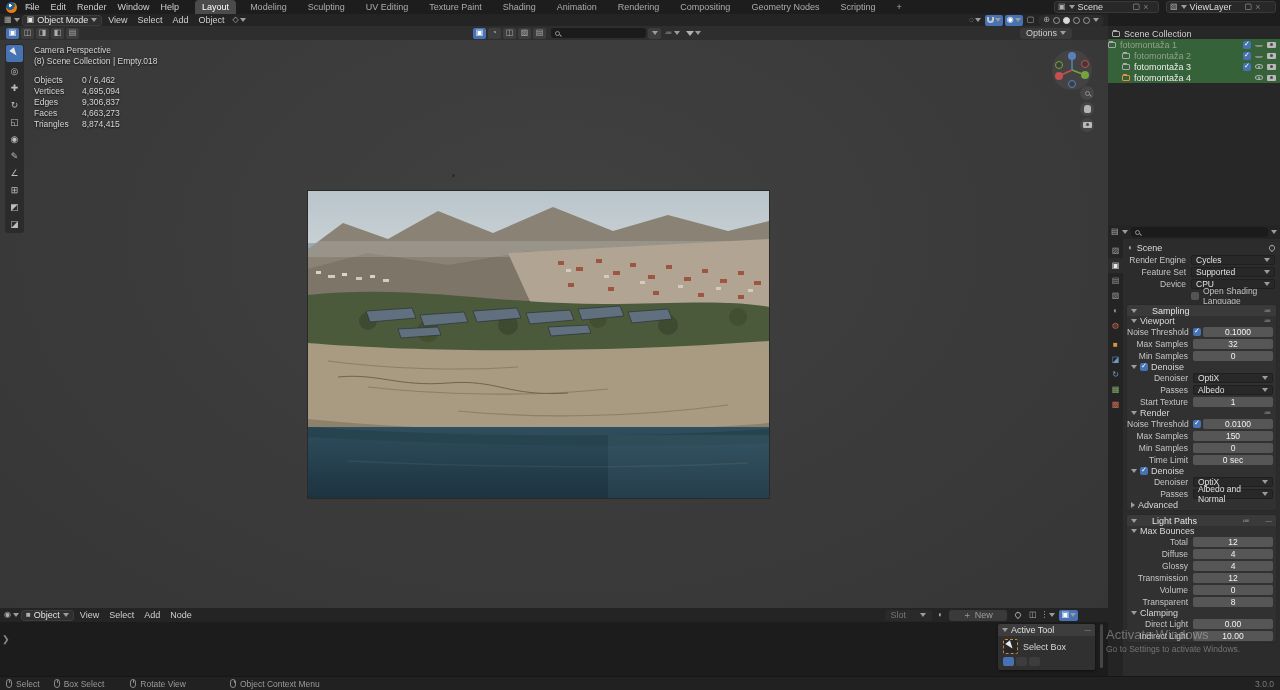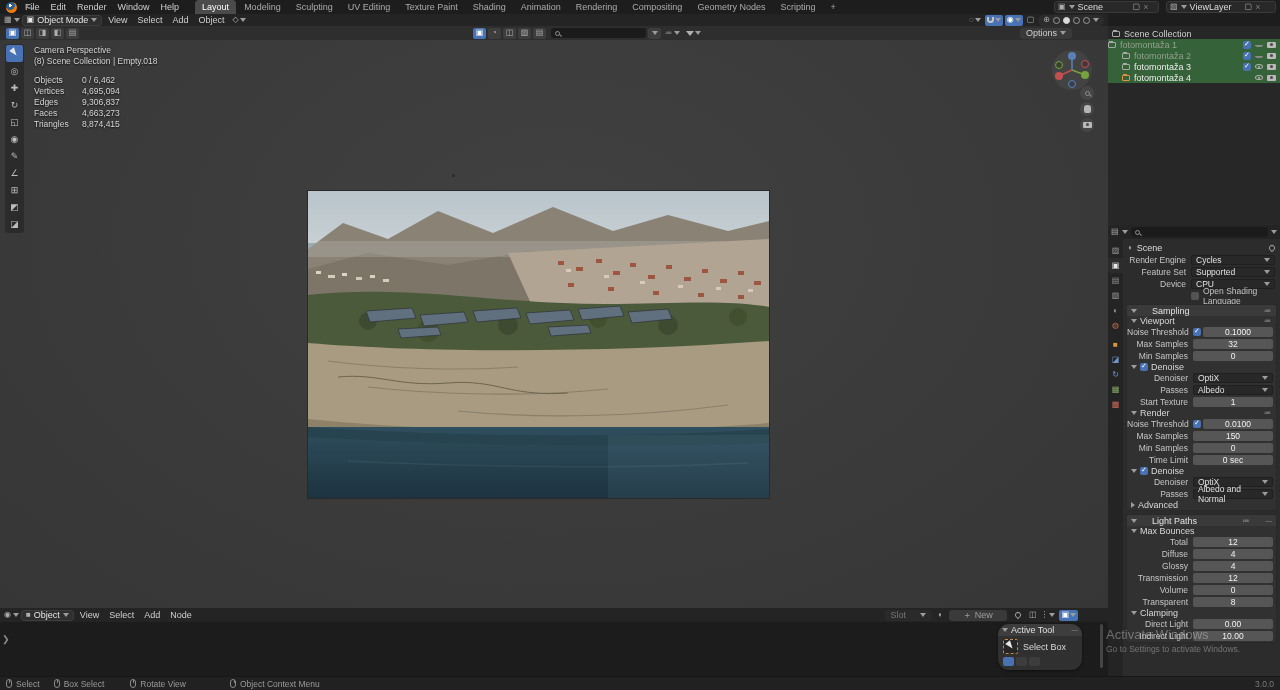--- a/index.html
+++ b/index.html
@@ -5,21 +5,21 @@
 *{box-sizing:border-box}
 body{margin:0;background:#000}
 #app{position:relative;width:1280px;height:690px;background:#1d1d1d;overflow:hidden;
      font-family:"Liberation Sans",sans-serif;font-size:9px;color:#c2c2c2;user-select:none}
 .bar{position:absolute;display:flex;align-items:center}
 .row{display:flex;align-items:center}
 .grow{flex:1}
 
 .topbar{left:0;top:0;width:1280px;height:14px;background:#1d1d1d;padding:0 4px;gap:1px}
 .menu-item{padding:0 5px;color:#cfcfcf;white-space:nowrap}
-.ws-wrap{display:flex;margin-left:10px;gap:1px}
+.ws-wrap{display:flex;margin-left:10px;gap:7px}
 .ws-tab{padding:0 7px;height:14px;line-height:14px;border-radius:4px 4px 0 0;color:#ababab;white-space:nowrap}
 .ws-tab.active{background:#4b4b4b;color:#fff}
 .blogo{width:11px;height:11px;border-radius:50%;margin:0 2px;
   background:radial-gradient(circle at 38% 32%,#ffffff 0 14%,#2a5f8f 15% 44%,#e87d0d 45%)}
 .scene-sel{display:flex;align-items:center;background:#282828;border:1px solid #3a3a3a;border-radius:3px;
   height:12px;padding:0 3px;gap:3px;margin-left:6px}
 .scene-sel .lbl{color:#ddd;min-width:52px}
 .dim{color:#7b7b7b}
 
 .g{font-size:8px;line-height:1;color:#aeaeae;display:inline-block}
@@ -92,21 +92,21 @@
 .slider{flex:1;background:#565656;border-radius:2px;height:10px;line-height:10px;text-align:center;color:#f2f2f2;font-size:8.5px}
 .panel{background:#313131;border-radius:3px;margin:2px 1px 1px 1px;border:1px solid #292929;overflow:hidden}
 .panel-h{display:flex;align-items:center;height:11px;background:#3a3a3a;padding:0 4px;gap:15px;color:#e2e2e2}
 .sub-h{display:flex;align-items:center;height:10px;padding:0 4px;gap:3px;color:#d8d8d8}
 .preset{font-size:7px;color:#9a9a9a;letter-spacing:1px}
 
 .shader-h{left:0;top:608px;width:1108px;height:14px;background:#242424;padding:0 4px;gap:2px}
 .shader-body{position:absolute;left:0;top:622px;width:1108px;height:54px;background:#1c1c1c}
 .newbtn{display:flex;align-items:center;gap:3px;background:#3a3a3a;border-radius:3px;height:11px;padding:0 14px;color:#9d9d9d}
 .slotbox{display:flex;align-items:center;background:#2a2a2a;border-radius:3px;height:11px;padding:0 6px;color:#767676;gap:14px}
-.atool{position:absolute;left:998px;top:2px;width:84px;border-radius:11px;overflow:hidden;box-shadow:0 1px 3px rgba(0,0,0,.5)}
+.atool{position:absolute;left:998px;top:2px;width:97px;border-radius:2px;overflow:hidden;box-shadow:0 1px 3px rgba(0,0,0,.5)}
 .atool-h{display:flex;align-items:center;gap:3px;height:12px;background:#3d3d3d;padding:0 4px;color:#e0e0e0}
 .atool-b{background:#303030;padding:3px 5px 4px 5px}
 .toolchip{width:15px;height:15px;background:#262626;border:1px dashed #c98a39;border-radius:2px;display:flex;align-items:center;justify-content:center}
 .sb{position:absolute;left:1100px;top:2px;width:3px;height:44px;background:#454545;border-radius:2px}
 
 .statusbar{left:0;top:676px;width:1280px;height:14px;background:#212121;border-top:1px solid #161616;padding:0 6px;color:#9a9a9a;font-size:8.5px}
 .hint{display:flex;align-items:center;gap:4px;white-space:nowrap}
 .watermark{position:absolute;left:1106px;top:627px;color:rgba(200,200,200,.45);pointer-events:none;z-index:40}
 .watermark .w1{font-size:13px}
 .watermark .w2{font-size:8.5px;margin-top:2px}

